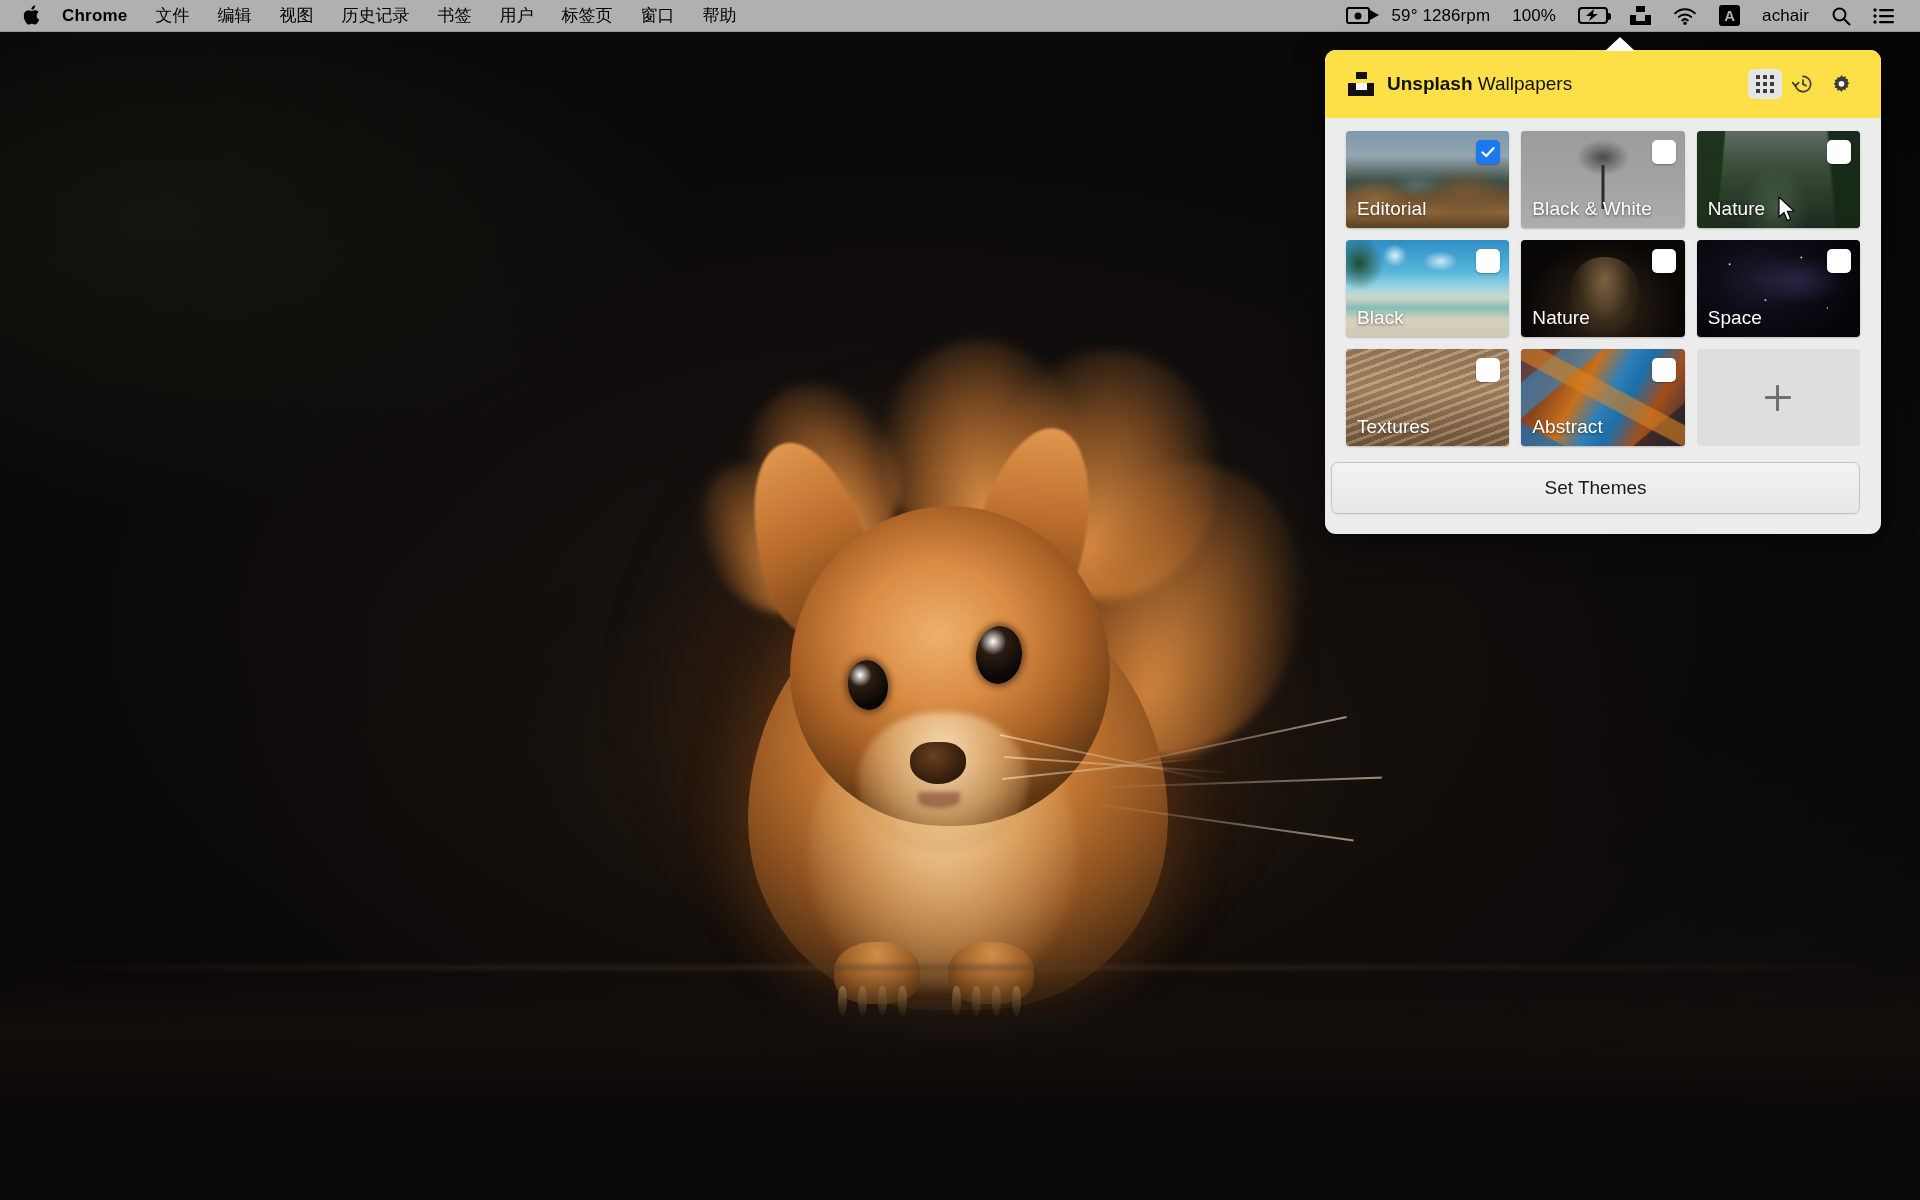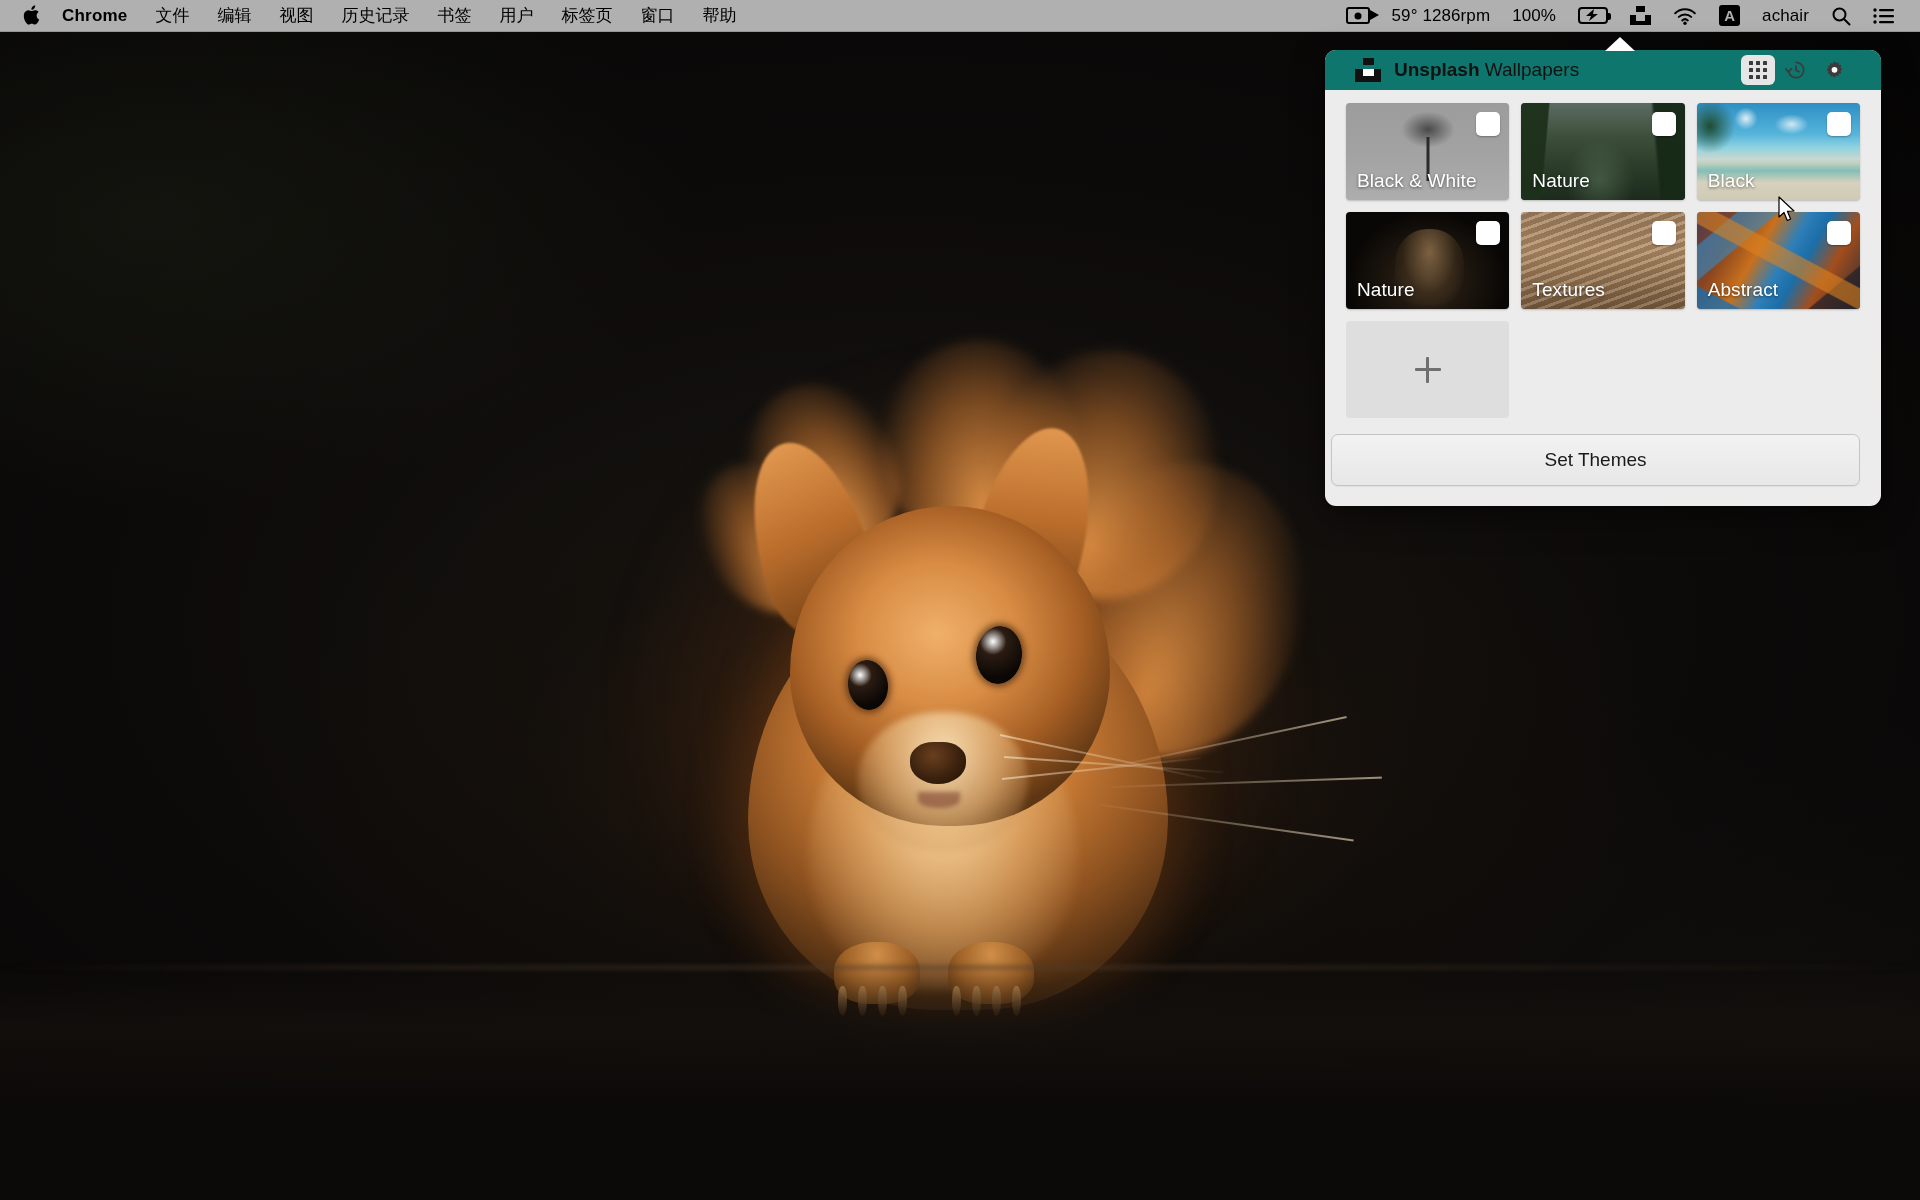--- a/index.html
+++ b/index.html
@@ -182,23 +182,23 @@
     box-shadow:0 10px 34px rgba(0,0,0,0.48), 0 1px 3px rgba(0,0,0,0.3);
     z-index:50;
     padding:0 0 20px 0;
   }
   #pop-arrow{
     position:absolute; left:280px; top:-13px; width:0;height:0;
     border-left:15px solid transparent; border-right:15px solid transparent;
     border-bottom:14px solid #fdfdfd;
   }
   .pop-head{
-    background:#0f766e;
+    background:#fde047;
     border-radius:11px 11px 0 0;
-    height:40px; display:flex; align-items:center; padding:0 30px;
+    height:68px; display:flex; align-items:center; padding:0 23px;
   }
   .pop-logo{ width:26px; height:24px; position:relative; margin-right:13px; }
   .pop-logo .top{ position:absolute; left:8px; top:0; width:11px; height:7px; background:#111; }
   .pop-logo .bot{ position:absolute; left:0; bottom:0; width:26px; height:13px; background:#111; }
   .pop-logo .bot::after{ content:""; position:absolute; left:8px; top:0; width:11px; height:7px; background:#fdfdfd; }
   .pop-title{ font-size:19px; color:#111; }
   .pop-title b{ font-weight:bold; }
   .pop-title span{ font-weight:normal; }
   .pop-actions{ margin-left:auto; display:flex; align-items:center; gap:4px; }
   .act{ width:34px;height:30px; display:flex;align-items:center;justify-content:center;border-radius:6px; cursor:pointer;}
@@ -474,20 +474,29 @@
       <span class="act">
         <svg width="23" height="23" viewBox="0 0 24 24" aria-hidden="true">
           <path fill="#3b3b3b" d="M12 2.2l1.6 2.0 2.5-.7.5 2.5 2.5.6-.8 2.4 1.9 1.7-1.9 1.7.8 2.4-2.5.6-.5 2.5-2.5-.7L12 19.8l-1.6-2.0-2.5.7-.5-2.5-2.5-.6.8-2.4L3.8 11.3l1.9-1.7-.8-2.4 2.5-.6.5-2.5 2.5.7z"></path>
           <circle cx="12" cy="11.3" r="3" fill="#fdfdfd"></circle>
         </svg>
       </span>
     </span>
   </div>
 
   <div class="themes">
+    <div class="tile">
+      <span class="art art-editorial"></span>
+      <span class="cbox on">
+        <svg width="16" height="16" viewBox="0 0 16 16" aria-hidden="true">
+          <polyline points="2.5,8.5 6.2,12 13.5,4.2" fill="none" stroke="#fff" stroke-width="2.4" stroke-linecap="round" stroke-linejoin="round"></polyline>
+        </svg>
+      </span>
+      <span class="label">Editorial</span>
+    </div>
 
     <div class="tile">
       <span class="art art-bw">
           <span class="tree"></span>
         </span>
       <span class="cbox"></span>
       <span class="label">Black &amp; White</span>
     </div>
 
     <div class="tile">
@@ -501,20 +510,25 @@
       <span class="cbox"></span>
       <span class="label">Black</span>
     </div>
 
     <div class="tile">
       <span class="art art-animals"></span>
       <span class="cbox"></span>
       <span class="label">Nature</span>
     </div>
 
+    <div class="tile">
+      <span class="art art-space"></span>
+      <span class="cbox"></span>
+      <span class="label">Space</span>
+    </div>
 
     <div class="tile">
       <span class="art art-textures"></span>
       <span class="cbox"></span>
       <span class="label">Textures</span>
     </div>
 
     <div class="tile">
       <span class="art art-abstract"></span>
       <span class="cbox"></span>

